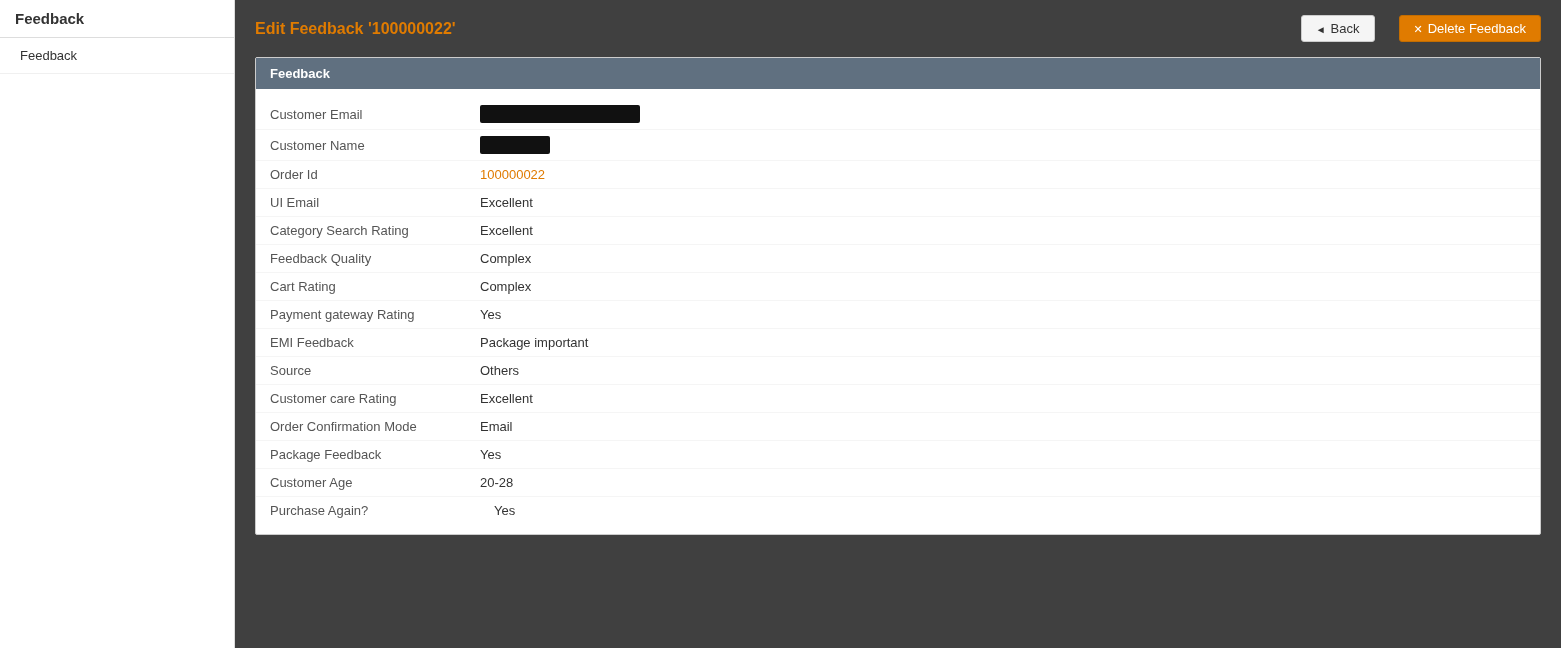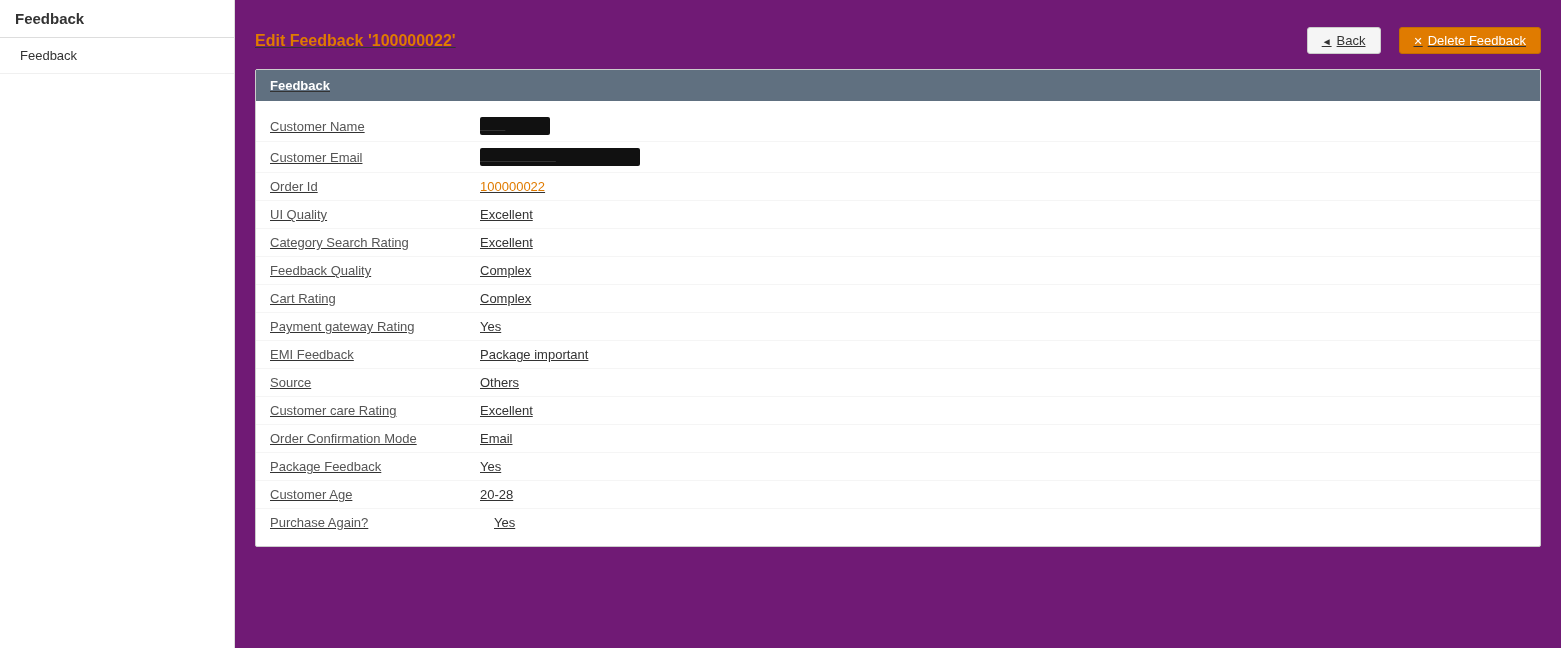--- a/index.html
+++ b/index.html
@@ -28,38 +28,37 @@
       background: #fff;
     }
     .sidebar-item {
       padding: 10px 20px;
       cursor: pointer;
       color: #333;
       border-bottom: 1px solid #f0f0f0;
     }
     .main {
       flex: 1;
-      padding: 27px 20px;
-      background: #701a75;
-      text-decoration: underline;
+      padding: 15px 20px;
+      background: #404040;
     }
     .main-header {
       display: flex;
       justify-content: space-between;
       align-items: center;
       margin-bottom: 15px;
     }
     .page-title {
       color: #e07b00;
       font-size: 16px;
       font-weight: bold;
     }
     .header-buttons {
       display: flex;
-      gap: 18px;
+      gap: 24px;
     }
     .btn-back {
       padding: 5px 14px;
       background: #f5f5f5;
       border: 1px solid #ccc;
       border-radius: 3px;
       cursor: pointer;
       font-size: 13px;
       color: #333;
       display: flex;
@@ -153,33 +152,33 @@
           <span class="delete-icon"></span>
           <span>Delete Feedback</span>
         </button>
       </div>
     </div>
 
     <div class="card">
       <div class="card-header">Feedback</div>
       <div class="card-body" id="fields-container">
       <div class="field-row">
+            <div class="field-label">Customer Email</div>
+            <div class="field-value redacted-long">&nbsp;&nbsp;&nbsp;&nbsp;&nbsp;&nbsp;&nbsp;&nbsp;&nbsp;&nbsp;&nbsp;&nbsp;&nbsp;&nbsp;&nbsp;&nbsp;&nbsp;&nbsp;&nbsp;&nbsp;&nbsp;</div>
+          </div>
+          <div class="field-row">
             <div class="field-label">Customer Name</div>
             <div class="field-value redacted">&nbsp;&nbsp;&nbsp;&nbsp;&nbsp;&nbsp;&nbsp;</div>
           </div>
           <div class="field-row">
-            <div class="field-label">Customer Email</div>
-            <div class="field-value redacted-long">&nbsp;&nbsp;&nbsp;&nbsp;&nbsp;&nbsp;&nbsp;&nbsp;&nbsp;&nbsp;&nbsp;&nbsp;&nbsp;&nbsp;&nbsp;&nbsp;&nbsp;&nbsp;&nbsp;&nbsp;&nbsp;</div>
-          </div>
-          <div class="field-row">
             <div class="field-label">Order Id</div>
             <div class="field-value link">100000022</div>
           </div>
           <div class="field-row">
-            <div class="field-label">UI Quality</div>
+            <div class="field-label">UI Email</div>
             <div class="field-value">Excellent</div>
           </div>
           <div class="field-row">
             <div class="field-label">Category Search Rating</div>
             <div class="field-value">Excellent</div>
           </div>
           <div class="field-row">
             <div class="field-label">Feedback Quality</div>
             <div class="field-value">Complex</div>
           </div>

